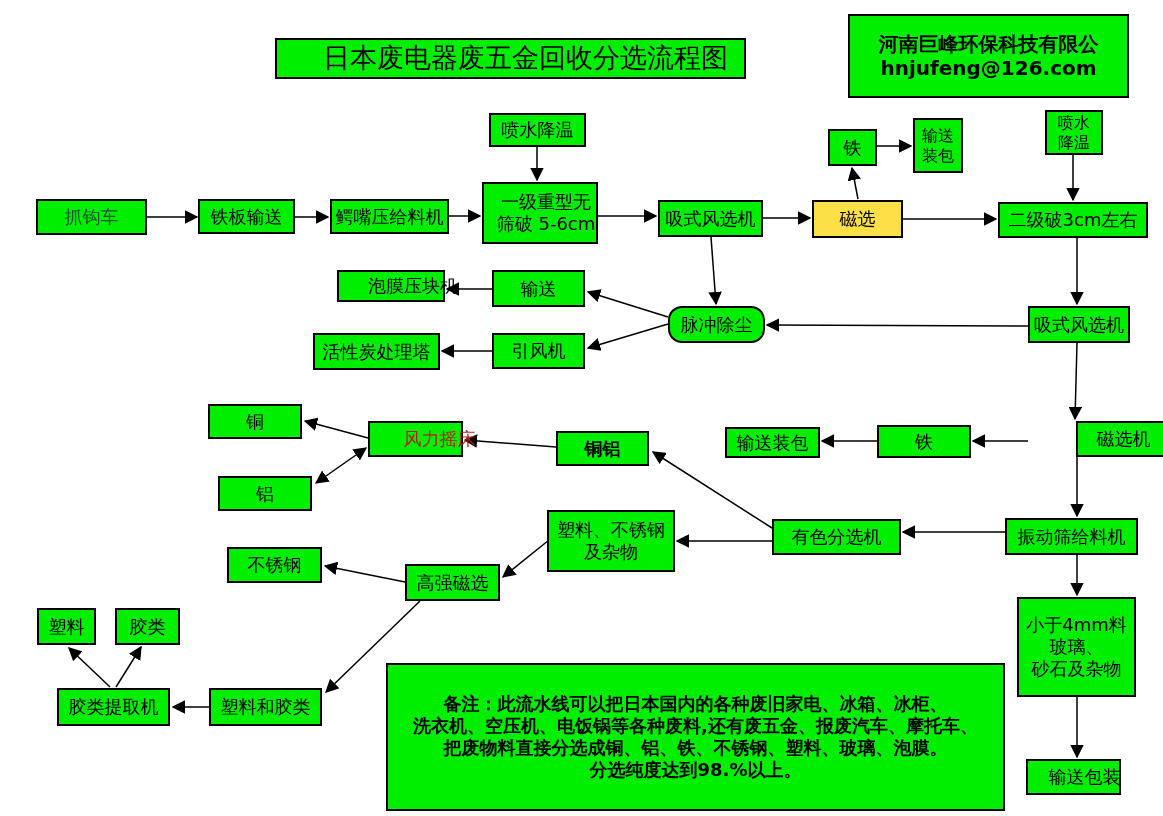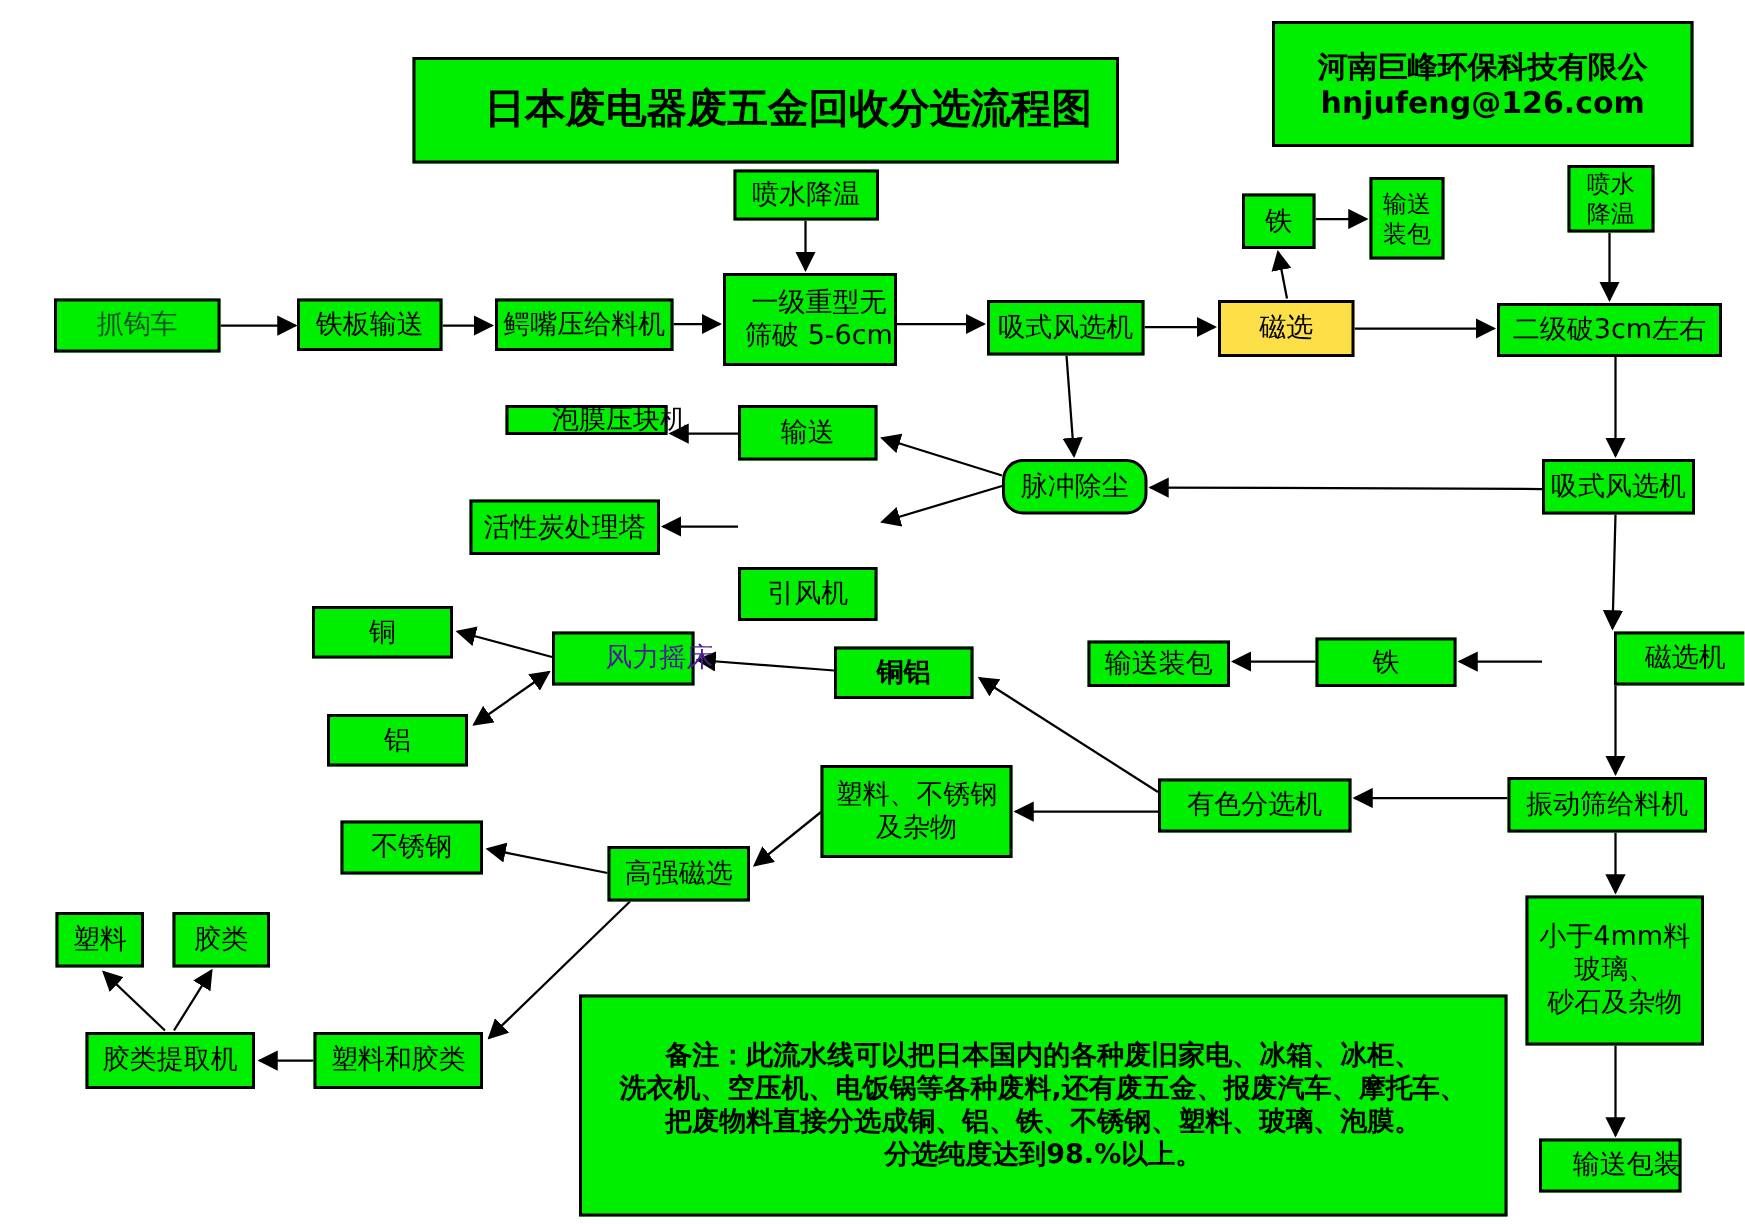--- a/index.html
+++ b/index.html
@@ -69,21 +69,21 @@
         <line x1="405" y1="582" x2="325" y2="566" stroke="#000000" stroke-width="1.5" marker-end="url(#ah)"></line>
         <line x1="420" y1="601" x2="326" y2="692" stroke="#000000" stroke-width="1.5" marker-end="url(#ah)"></line>
         <line x1="209" y1="707" x2="173" y2="707" stroke="#000000" stroke-width="1.5" marker-end="url(#ah)"></line>
         <line x1="110" y1="687" x2="69" y2="648" stroke="#000000" stroke-width="1.5" marker-end="url(#ah)"></line>
         <line x1="116" y1="687" x2="141" y2="647" stroke="#000000" stroke-width="1.5" marker-end="url(#ah)"></line>
         <line x1="1077" y1="555" x2="1077" y2="595" stroke="#000000" stroke-width="1.5" marker-end="url(#ah)"></line>
         <line x1="1077" y1="697" x2="1077" y2="757" stroke="#000000" stroke-width="1.5" marker-end="url(#ah)"></line>
       </g>
   </svg>
   <div id="node-layer">
-      <div class="node" style="left: 275px; top: 38px; width: 471px; height: 71px; font-size: 27px; font-weight: bold; background: rgb(0, 238, 0); border-color: rgb(0, 0, 0); color: rgb(0, 0, 0); padding-left: 30px;">
+      <div class="node" style="left: 275px; top: 38px; width: 471px; height: 41px; font-size: 27px; font-weight: normal; background: rgb(0, 238, 0); border-color: rgb(0, 0, 0); color: rgb(0, 0, 0); padding-left: 30px;">
         <span class="line">日本废电器废五金回收分选流程图</span>
       </div>
       <div class="node" style="left: 848px; top: 14px; width: 281px; height: 84px; font-size: 20px; font-weight: bold; background: rgb(0, 238, 0); border-color: rgb(0, 0, 0); color: rgb(0, 0, 0);">
         <span class="line">河南巨峰环保科技有限公</span>
         <span class="line">hnjufeng@126.com</span>
       </div>
       <div class="node" style="left: 489px; top: 113px; width: 97px; height: 34px; font-size: 18px; font-weight: normal; background: rgb(0, 238, 0); border-color: rgb(0, 0, 0); color: rgb(0, 0, 0);">
         <span class="line">喷水降温</span>
       </div>
       <div class="node" style="left: 828px; top: 129px; width: 49px; height: 37px; font-size: 18px; font-weight: normal; background: rgb(0, 238, 0); border-color: rgb(0, 0, 0); color: rgb(0, 0, 0);">
@@ -112,42 +112,42 @@
       </div>
       <div class="node" style="left: 658px; top: 200px; width: 105px; height: 37px; font-size: 18px; font-weight: normal; background: rgb(0, 238, 0); border-color: rgb(0, 0, 0); color: rgb(0, 0, 0);">
         <span class="line">吸式风选机</span>
       </div>
       <div class="node" style="left: 812px; top: 200px; width: 91px; height: 38px; font-size: 18px; font-weight: normal; background: #fde047; border-color: rgb(0, 0, 0); color: rgb(0, 0, 0);">
         <span class="line">磁选</span>
       </div>
       <div class="node" style="left: 998px; top: 202px; width: 150px; height: 36px; font-size: 18px; font-weight: normal; background: rgb(0, 238, 0); border-color: rgb(0, 0, 0); color: rgb(0, 0, 0);">
         <span class="line">二级破3cm左右</span>
       </div>
-      <div class="node" style="left: 337px; top: 270px; width: 108px; height: 20px; font-size: 18px; font-weight: normal; background: rgb(0, 238, 0); border-color: rgb(0, 0, 0); color: rgb(0, 0, 0); padding-left: 44px;">
+      <div class="node" style="left: 337px; top: 270px; width: 108px; height: 32px; font-size: 18px; font-weight: normal; background: rgb(0, 238, 0); border-color: rgb(0, 0, 0); color: rgb(0, 0, 0); padding-left: 44px;">
         <span class="line">泡膜压块机</span>
       </div>
       <div class="node" style="left: 492px; top: 270px; width: 93px; height: 37px; font-size: 18px; font-weight: normal; background: rgb(0, 238, 0); border-color: rgb(0, 0, 0); color: rgb(0, 0, 0);">
         <span class="line">输送</span>
       </div>
       <div class="node" style="left: 668px; top: 306px; width: 97px; height: 37px; font-size: 18px; font-weight: normal; background: rgb(0, 238, 0); border-color: rgb(0, 0, 0); color: rgb(0, 0, 0); border-radius: 14px;">
         <span class="line">脉冲除尘</span>
       </div>
       <div class="node" style="left: 313px; top: 333px; width: 127px; height: 37px; font-size: 18px; font-weight: normal; background: rgb(0, 238, 0); border-color: rgb(0, 0, 0); color: rgb(0, 0, 0);">
         <span class="line">活性炭处理塔</span>
       </div>
-      <div class="node" style="left: 492px; top: 333px; width: 93px; height: 36px; font-size: 18px; font-weight: normal; background: rgb(0, 238, 0); border-color: rgb(0, 0, 0); color: rgb(0, 0, 0); margin-top: 45px;">
+      <div class="node" style="left: 492px; top: 333px; width: 93px; height: 36px; font-size: 18px; font-weight: normal; background: rgb(0, 238, 0); border-color: rgb(0, 0, 0); color: rgb(0, 0, 0);">
         <span class="line">引风机</span>
       </div>
       <div class="node" style="left: 1028px; top: 306px; width: 102px; height: 37px; font-size: 18px; font-weight: normal; background: rgb(0, 238, 0); border-color: rgb(0, 0, 0); color: rgb(0, 0, 0);">
         <span class="line">吸式风选机</span>
       </div>
       <div class="node" style="left: 208px; top: 404px; width: 94px; height: 35px; font-size: 18px; font-weight: normal; background: rgb(0, 238, 0); border-color: rgb(0, 0, 0); color: rgb(0, 0, 0);">
         <span class="line">铜</span>
       </div>
-      <div class="node" style="left: 368px; top: 421px; width: 95px; height: 36px; font-size: 18px; font-weight: normal; background: rgb(0, 238, 0); border-color: rgb(0, 0, 0); color: #4c1d95; padding-left: 48px;">
+      <div class="node" style="left: 368px; top: 421px; width: 95px; height: 36px; font-size: 18px; font-weight: normal; background: rgb(0, 238, 0); border-color: rgb(0, 0, 0); color: #b91c1c; padding-left: 48px;">
         <span class="line">风力摇床</span>
       </div>
       <div class="node" style="left: 556px; top: 431px; width: 93px; height: 35px; font-size: 18px; font-weight: bold; background: rgb(0, 238, 0); border-color: rgb(0, 0, 0); color: rgb(0, 0, 0);">
         <span class="line">铜铝</span>
       </div>
       <div class="node" style="left: 725px; top: 427px; width: 95px; height: 31px; font-size: 18px; font-weight: normal; background: rgb(0, 238, 0); border-color: rgb(0, 0, 0); color: rgb(0, 0, 0);">
         <span class="line">输送装包</span>
       </div>
       <div class="node" style="left: 877px; top: 425px; width: 94px; height: 33px; font-size: 18px; font-weight: normal; background: rgb(0, 238, 0); border-color: rgb(0, 0, 0); color: rgb(0, 0, 0);">
         <span class="line">铁</span>

